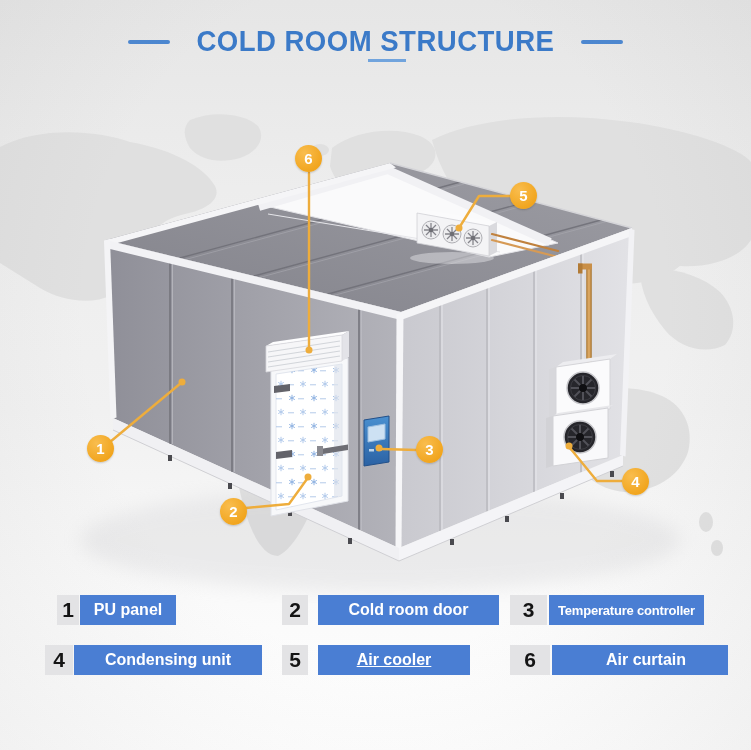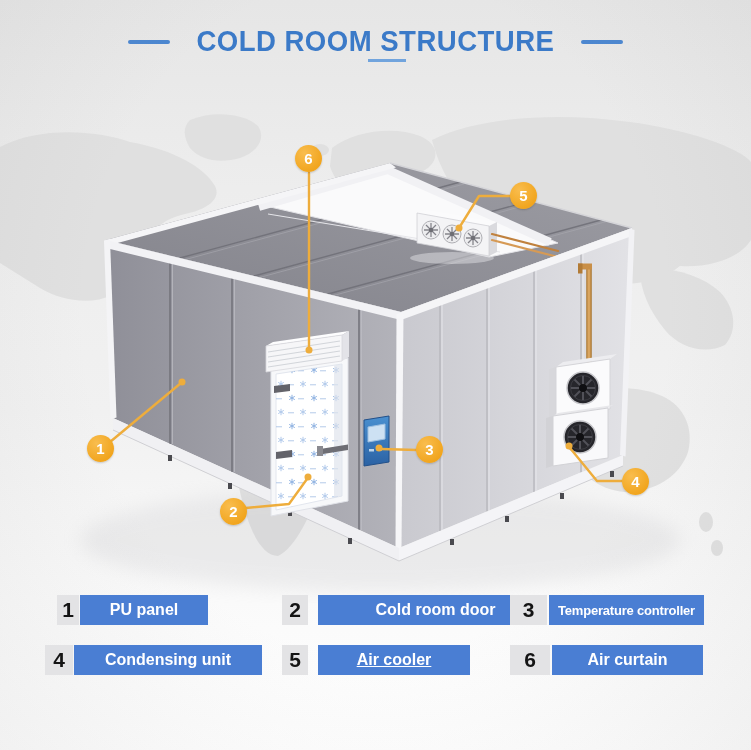--- a/index.html
+++ b/index.html
@@ -233,32 +233,32 @@
 
   <div class="badge" style="left:87px;top:435px;">1</div>
   <div class="badge" style="left:220px;top:498px;">2</div>
   <div class="badge" style="left:416px;top:436px;">3</div>
   <div class="badge" style="left:622px;top:468px;">4</div>
   <div class="badge" style="left:510px;top:182px;">5</div>
   <div class="badge" style="left:295px;top:145px;">6</div>
 
   <div>
     <div class="lnum" style="left:57px;top:595px;width:22px;">1</div>
-    <div class="llab" style="left:80px;top:595px;width:128px;">PU panel</div>
+    <div class="llab" style="left:80px;top:595px;width:96px;">PU panel</div>
 
     <div class="lnum" style="left:282px;top:595px;width:26px;">2</div>
-    <div class="llab" style="left:318px;top:595px;width:181px;padding-left:27px;">Cold room door</div>
+    <div class="llab" style="left:318px;top:595px;width:181px;">Cold room door</div>
 
     <div class="lnum" style="left:510px;top:595px;width:37px;">3</div>
     <div class="llab fit-sm" style="left:549px;top:595px;width:155px;">Temperature controller</div>
 
     <div class="lnum" style="left:45px;top:645px;width:28px;">4</div>
     <div class="llab" style="left:74px;top:645px;width:188px;">Condensing unit</div>
 
     <div class="lnum" style="left:282px;top:645px;width:26px;">5</div>
     <div class="llab" style="left:318px;top:645px;width:152px;text-decoration:underline;">Air cooler</div>
 
     <div class="lnum" style="left:510px;top:645px;width:40px;">6</div>
-    <div class="llab" style="left:552px;top:645px;width:151px;">Air curtain</div>
+    <div class="llab" style="left:552px;top:645px;width:164px;padding-left:12px;">Air curtain</div>
   </div>
 
   <div class="vignette"></div>
 </div>
 
 </body></html>

